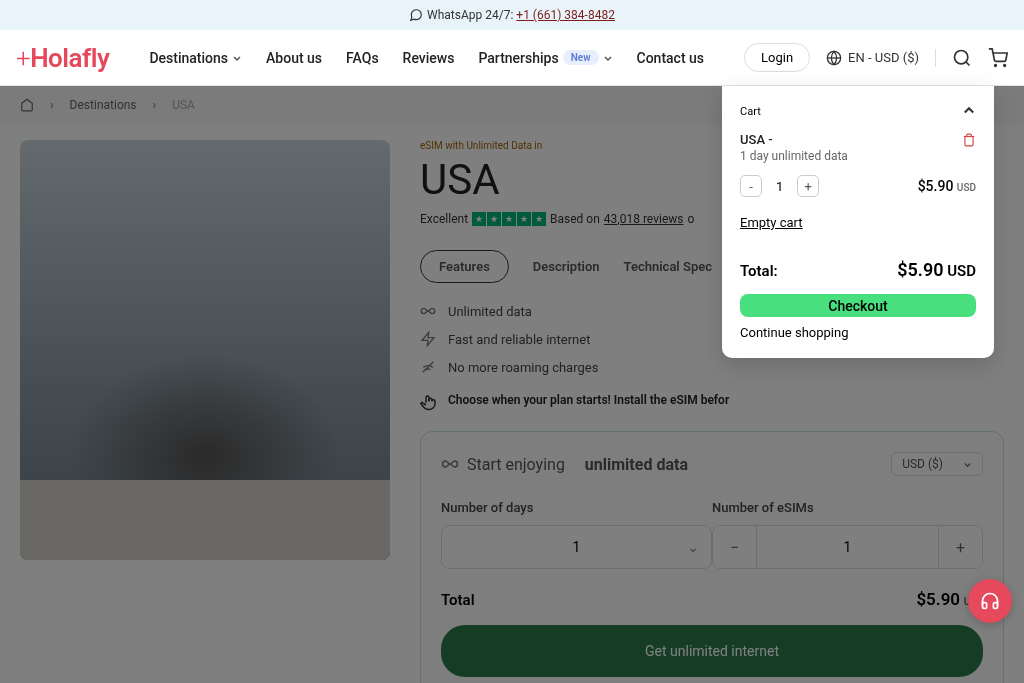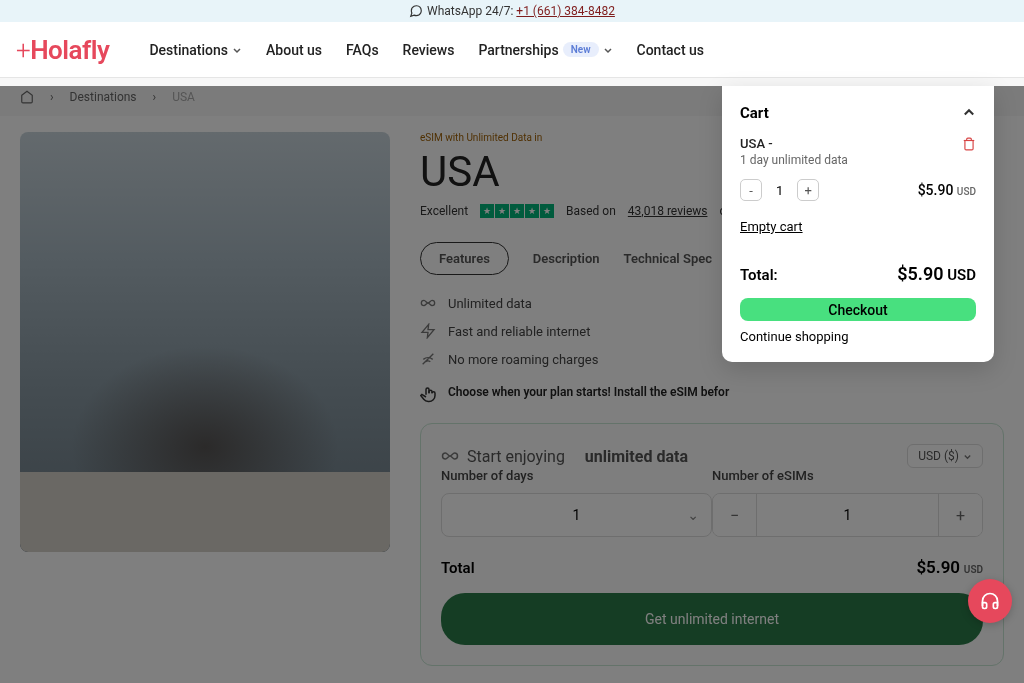--- a/index.html
+++ b/index.html
@@ -1,17 +1,17 @@
 <!DOCTYPE html>
 <html><head>
 <meta charset="utf-8">
 <style>
 *{box-sizing:border-box;margin:0;padding:0;font-family:-apple-system,BlinkMacSystemFont,'Segoe UI',Roboto,sans-serif}
 body{background:#fff;width:1024px;height:683px;overflow:hidden;position:relative}
-.topbar{background:#e8f4f9;height:22px;display:flex;align-items:center;justify-content:center;font-size:12px;color:#333}
+.topbar{background:#e8f4f9;height:30px;display:flex;align-items:center;justify-content:center;font-size:12px;color:#333}
 .topbar a{color:#7f1d1d;text-decoration:underline}
 .wa-icon{width:14px;height:14px;margin-right:4px}
 .nav{height:56px;border-bottom:1px solid #e5e5e5;display:flex;align-items:center;padding:0 16px;background:#fff;position:relative}
 .logo{color:#e6485c;font-size:26px;font-weight:600;margin-right:40px;letter-spacing:-0.5px}
 .logo::before{content:'+';font-weight:300}
 .nav-links{display:flex;gap:24px;align-items:center;font-size:14px;color:#222;font-weight:500}
 .nav-item{display:flex;align-items:center;gap:4px;cursor:pointer}
 .badge-new{background:#e8eefc;color:#5b7cd6;font-size:10px;padding:2px 8px;border-radius:10px;font-weight:600}
 .nav-right{margin-left:auto;display:flex;align-items:center;gap:16px}
 .login-btn{border:1px solid #ddd;border-radius:18px;padding:6px 16px;font-size:13px;background:#fff;cursor:pointer}
@@ -20,52 +20,52 @@
 .icon-btn{width:20px;height:20px;cursor:pointer;color:#333}
 .breadcrumb{background:#f7f7f7;padding:12px 20px;display:flex;align-items:center;gap:16px;font-size:12px;color:#666}
 .breadcrumb .bc-page{color:#aaa}
 .content{display:flex;padding:16px 20px;gap:30px}
 .hero-img{width:370px;height:420px;border-radius:8px;background:linear-gradient(180deg,#c8d4db 0%,#a8b8c2 30%,#8a9aa4 60%,#6b7a84 100%);position:relative;overflow:hidden}
 .hero-img::before{content:'';position:absolute;inset:0;background:radial-gradient(ellipse 60% 40% at 50% 75%,rgba(70,60,55,0.7),transparent 60%)}
 .hero-img::after{content:'';position:absolute;bottom:0;left:0;right:0;height:80px;background:#d5d0c8;border-radius:0 0 8px 8px}
 .right{flex:1}
 .sub{font-size:10px;color:#a16207}
 .title{font-size:42px;font-weight:400;color:#222;margin:4px 0 8px}
-.trust{display:flex;align-items:center;gap:12px;font-size:12px;color:#333;margin-bottom:24px}
+.trust{display:flex;align-items:center;gap:4px;font-size:12px;color:#333;margin-bottom:24px}
 .trust .stars{display:flex;gap:1px}
 .trust .star{width:14px;height:14px;background:#00b67a;display:flex;align-items:center;justify-content:center;color:#fff;font-size:9px}
 .trust a{color:#333;text-decoration:underline}
 .tabs{display:flex;gap:24px;align-items:center;margin-bottom:20px}
 .tab{font-size:13px;color:#555;font-weight:600;padding:8px 0;cursor:pointer}
 .tab.active{border:1px solid #333;border-radius:20px;padding:8px 18px}
 .feat{display:flex;align-items:center;gap:12px;font-size:13px;color:#444;margin-bottom:12px}
 .feat-icon{width:16px;height:16px;color:#777}
 .tip{display:flex;gap:10px;font-size:12px;color:#222;margin-top:18px;font-weight:600}
 .tip-icon{width:18px;height:18px;flex-shrink:0}
 .card{border:1px solid #c8e6d4;border-radius:12px;padding:20px;margin-top:20px;background:#fcfcfc}
-.card-head{display:flex;justify-content:space-between;align-items:center;}
+.card-head{display:flex;justify-content:space-between;align-items:center;margin-bottom:24px}
 .card-title{font-size:16px;color:#555;display:flex;align-items:center;gap:8px}
-.cur{border:1px solid #ddd;border-radius:6px;padding:4px 10px;font-size:12px;color:#555;background:#fff;display:flex;align-items:center;gap:4px}
+.cur{border:1px solid #ddd;border-radius:6px;padding:4px 10px;font-size:12px;color:#555;background:#fff;display:flex;align-items:center;gap:20px}
 .inputs{display:flex;}
 .input-grp{flex:1}
 .input-lbl{font-size:13px;color:#444;margin-bottom:10px;font-weight:500}
 .sel{border:1px solid #ddd;border-radius:8px;height:44px;display:flex;align-items:center;justify-content:center;position:relative;font-size:14px;background:#fff;cursor:pointer}
 .sel .chev{position:absolute;right:12px;color:#888}
 .stepper{display:flex;border:1px solid #ddd;border-radius:8px;height:44px;overflow:hidden;background:#fff}
 .stepper button{width:44px;border:none;background:#fff;font-size:16px;color:#666;cursor:pointer;border-right:1px solid #ddd}
 .stepper button:last-child{border-right:none;border-left:1px solid #ddd}
 .stepper .val{flex:1;display:flex;align-items:center;justify-content:center;font-size:14px}
 .total-row{display:flex;justify-content:space-between;align-items:baseline;margin-top:20px;font-size:15px;font-weight:600}
 .total-row .price{font-size:17px}
 .total-row .cur-sm{font-size:10px;font-weight:600;color:#666}
 .buy-btn{width:100%;background:#2a7b48;color:#fff;border:none;border-radius:24px;height:52px;margin-top:16px;font-size:14px;cursor:pointer}
 .overlay{position:absolute;top:86px;left:0;right:0;bottom:0;background:rgba(0,0,0,0.5);z-index:5}
 .cart{position:absolute;top:86px;right:30px;width:272px;background:#fff;border-radius:0 0 10px 10px;z-index:10;padding:18px;box-shadow:0 8px 24px rgba(0,0,0,0.15)}
 .cart-head{display:flex;justify-content:space-between;align-items:center;margin-bottom:14px}
-.cart-head h3{font-size:15px;font-weight:700}
+.cart-head h3{font-size:11px;font-weight:400}
 .item-row{display:flex;justify-content:space-between;align-items:flex-start}
 .item-name{font-size:13px;color:#222;font-weight:500}
 .item-sub{font-size:12px;color:#666;margin-top:2px}
 .trash{color:#d74444;cursor:pointer}
 .qty-row{display:flex;justify-content:space-between;align-items:center;margin-top:12px}
 .qty{display:flex;align-items:center;gap:14px}
 .qty button{width:22px;height:22px;border:1px solid #ccc;border-radius:5px;background:#fff;font-size:13px;cursor:pointer;color:#555}
 .qty .q{font-size:13px}
 .item-price{font-size:14px;font-weight:500}
 .item-price .cur-sm{font-size:10px;color:#666}
@@ -102,20 +102,41 @@
     <div class="nav-item">Reviews</div>
     <div class="nav-item">
         <span>Partnerships</span>
         <span class="badge-new">New</span>
         <svg width="10" height="10" viewBox="0 0 10 10">
           <path d="M2 4l3 3 3-3" stroke="#555" fill="none" stroke-width="1.5"></path>
         </svg>
       </div>
     <div class="nav-item">Contact us</div>
   </div>
+  <div class="nav-right">
+    <button class="login-btn">Login</button>
+    <div class="lang">
+      <svg width="16" height="16" viewBox="0 0 24 24" fill="none" stroke="#333" stroke-width="2">
+          <circle cx="12" cy="12" r="10"></circle>
+          <line x1="2" y1="12" x2="22" y2="12"></line>
+          <path d="M12 2a15.3 15.3 0 0 1 4 10 15.3 15.3 0 0 1-4 10 15.3 15.3 0 0 1-4-10 15.3 15.3 0 0 1 4-10z"></path>
+        </svg>
+      <span>EN - USD ($)</span>
+    </div>
+    <div class="vdiv"></div>
+    <svg class="icon-btn" viewBox="0 0 24 24" fill="none" stroke="currentColor" stroke-width="2">
+        <circle cx="11" cy="11" r="8"></circle>
+        <line x1="21" y1="21" x2="16.65" y2="16.65"></line>
+      </svg>
+    <svg class="icon-btn" viewBox="0 0 24 24" fill="none" stroke="currentColor" stroke-width="2">
+        <circle cx="9" cy="21" r="1"></circle>
+        <circle cx="20" cy="21" r="1"></circle>
+        <path d="M1 1h4l2.68 13.39a2 2 0 0 0 2 1.61h9.72a2 2 0 0 0 2-1.61L23 6H6"></path>
+      </svg>
+  </div>
 </div>
 
 <div class="overlay"></div>
 
 <div class="breadcrumb">
   <svg width="14" height="14" viewBox="0 0 24 24" fill="none" stroke="#666" stroke-width="2">
       <path d="M3 9l9-7 9 7v11a2 2 0 0 1-2 2H5a2 2 0 0 1-2-2z"></path>
     </svg>
   <span>›</span>
   <span>Destinations</span>

